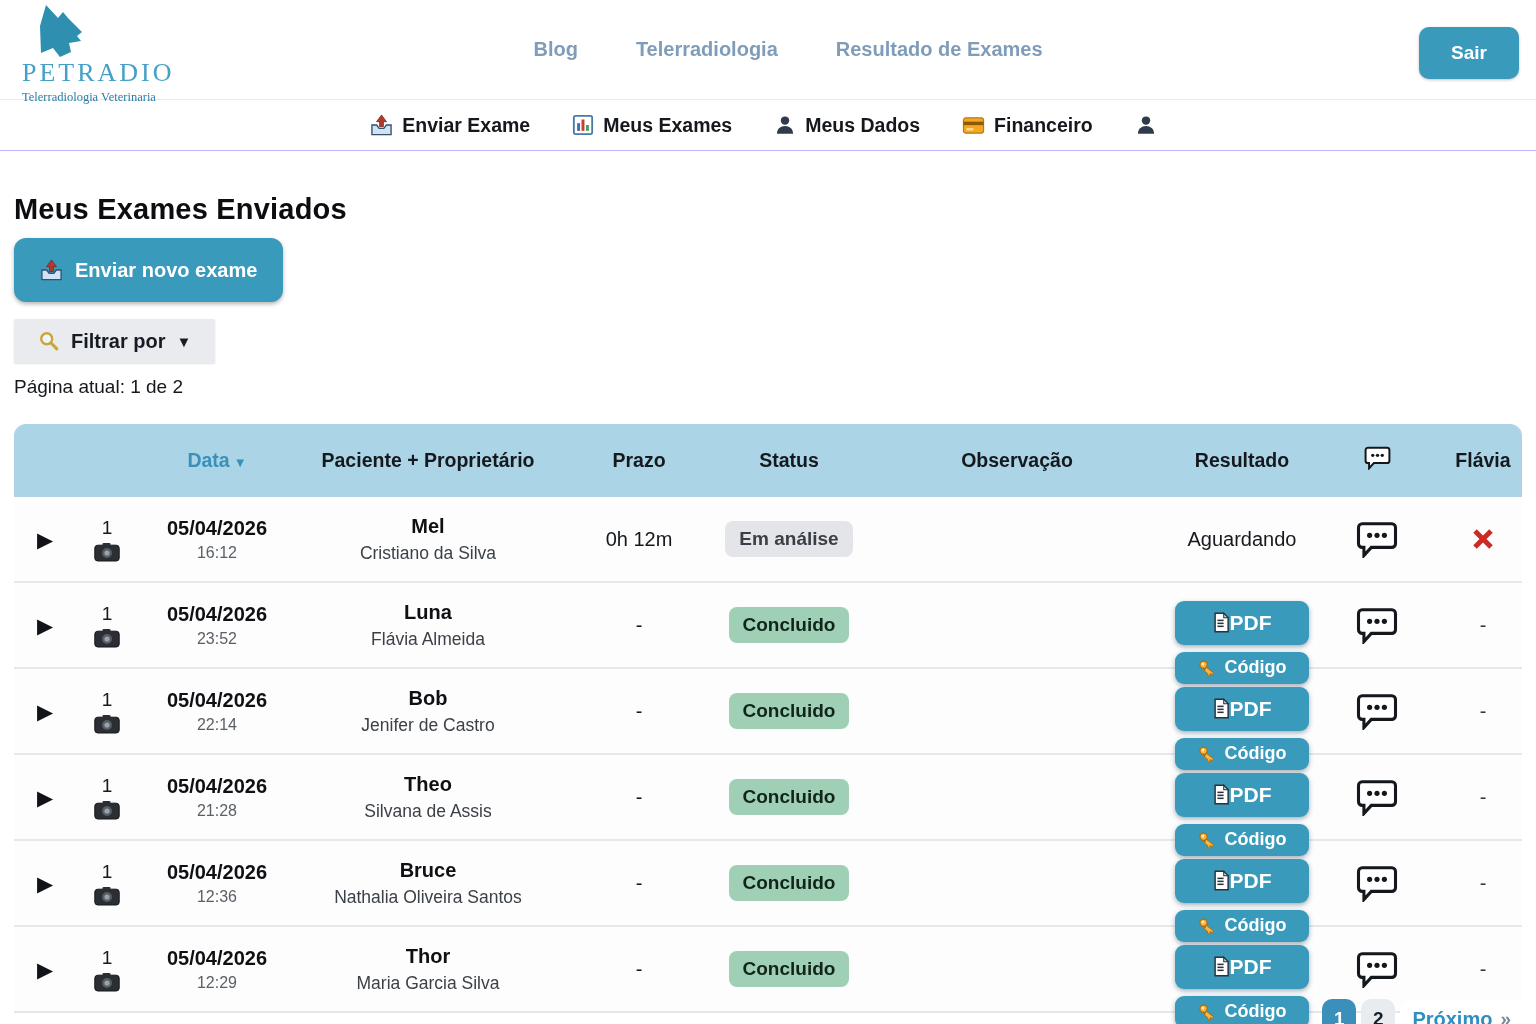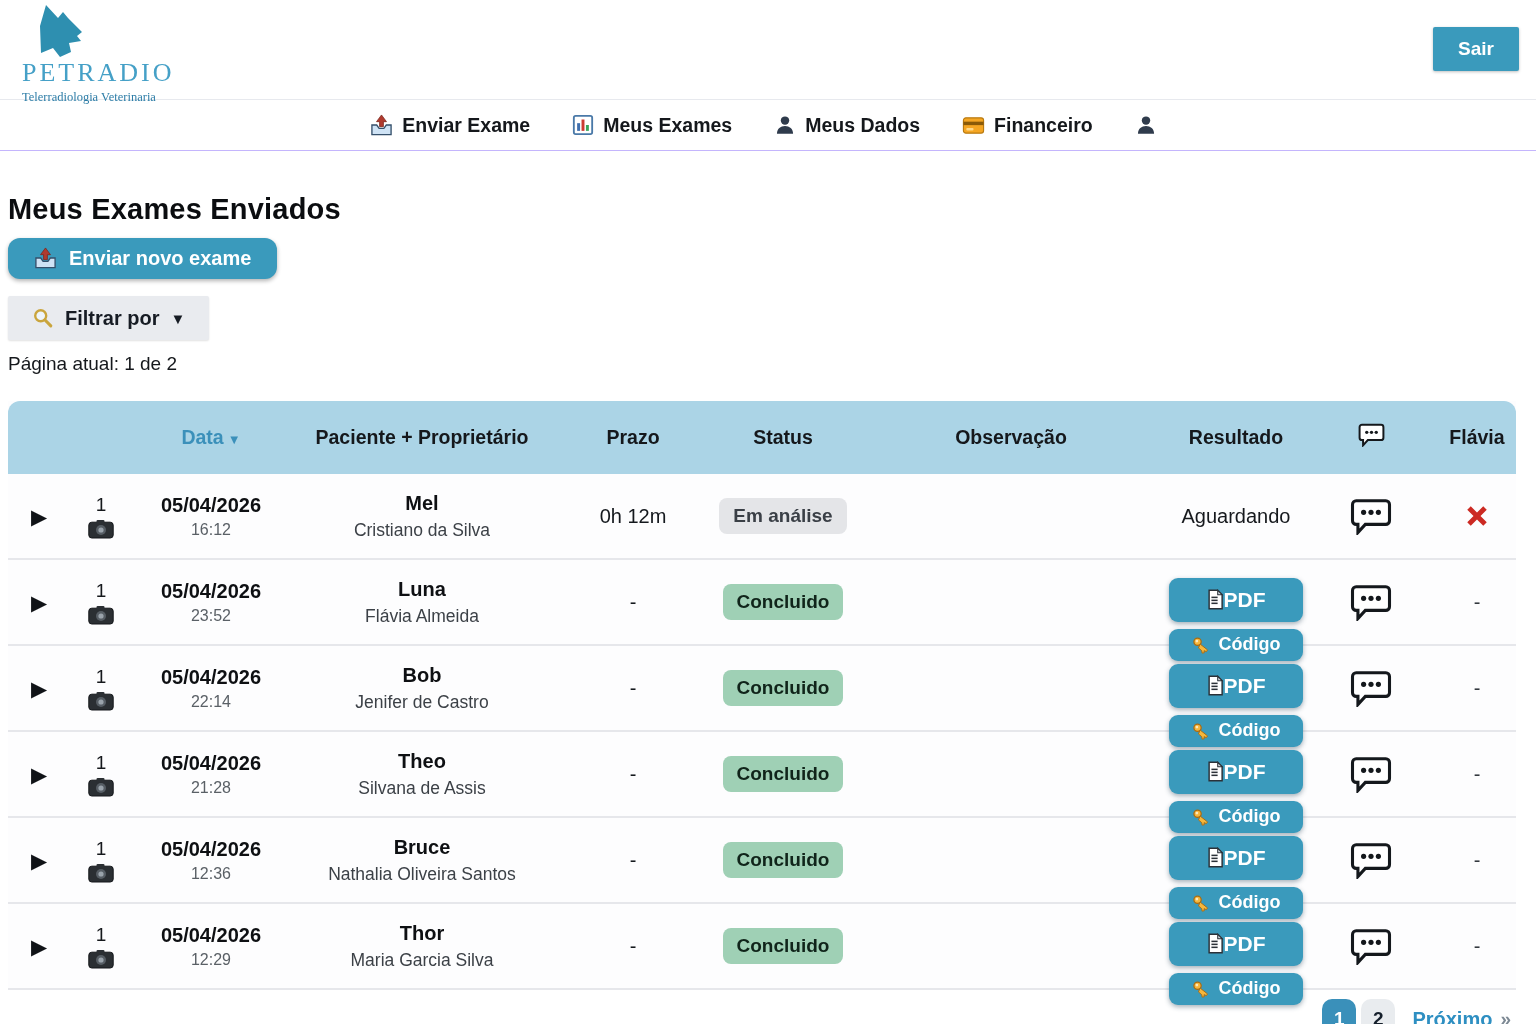--- a/index.html
+++ b/index.html
@@ -12,36 +12,36 @@
                 display:flex; align-items:center; justify-content:center; }
   .logo-block { position:absolute; left:22px; top:2px; width:150px;
                 display:flex; flex-direction:column; align-items:flex-start; }
   .logo-name { font-family:"Liberation Serif", serif; font-size:26px; letter-spacing:3px;
                color:var(--logo-blue); margin-top:-2px; }
   .logo-tagline { font-family:"Liberation Serif", serif; font-size:12.5px;
                   color:var(--logo-dark-blue); margin-top:2px; white-space:nowrap; }
   .main-nav { display:flex; gap:58px; margin-left:40px; }
   .main-nav a { font-size:20px; font-weight:bold; color:var(--link-blue);
                 text-decoration:none; cursor:pointer; }
-  .logout-btn { position:absolute; right:17px; top:27px; height:44px; padding:0 25px;
+  .logout-btn { position:absolute; right:17px; top:27px; height:52px; padding:0 32px;
                 background:var(--teal); color:#fff; font-size:19px; font-weight:bold;
-                border:none; border-radius:2px; cursor:pointer;
+                border:none; border-radius:10px; cursor:pointer;
                 box-shadow:0 1px 3px rgba(0,0,0,.25); }
 
   
   .sub-nav { height:51px; border-bottom:1px solid #c4b5fd; display:flex;
              align-items:center; justify-content:center; gap:42px; }
   .sub-nav-item { display:flex; align-items:center; gap:9px; cursor:pointer; }
   .sub-nav-item span.lbl { font-size:19.5px; font-weight:600; color:#15181c; }
 
   
-  .main { padding:0 8px; }
+  .main { padding:0 14px; }
   h1.page-title { margin-top:42px; font-size:29px; font-weight:800; color:#0b0d10;
                   letter-spacing:.2px; }
-  .new-exam-btn { margin-top:12px; height:41px; padding:0 26px; display:inline-flex;
+  .new-exam-btn { margin-top:12px; height:64px; padding:0 26px; display:inline-flex;
                   align-items:center; gap:12px; background:var(--teal); color:#fff;
                   font-size:20px; font-weight:bold; border:none; border-radius:12px;
                   cursor:pointer; box-shadow:0 2px 4px rgba(0,0,0,.3); }
   .filter-btn { display:flex; margin-top:17px; height:44px; padding:0 24px; width:max-content;
                 align-items:center; gap:11px; background:#e9ebef; color:#171c24;
                 font-size:20px; font-weight:bold; border:none; border-radius:2px;
                 cursor:pointer; box-shadow:0 1px 2px rgba(0,0,0,.12); }
   .filter-caret { font-size:15px; }
   .page-indicator { margin-top:13px; font-size:19px; color:#15181c; }
 
@@ -160,20 +160,25 @@
 <div class="viewport">
 
   <header class="top-header">
     <div class="logo-block">
       <svg width="68" height="58" viewBox="0 0 64 58">
           <use href="#ic-dog"></use>
         </svg>
       <div class="logo-name">PETRADIO</div>
       <div class="logo-tagline">Telerradiologia Veterinaria</div>
     </div>
+    <nav class="main-nav">
+      <a>Blog</a>
+      <a>Telerradiologia</a>
+      <a>Resultado de Exames</a>
+    </nav>
     <button class="logout-btn">Sair</button>
   </header>
 
   <nav class="sub-nav">
     <div class="sub-nav-item">
       <svg width="23" height="23" viewBox="0 0 24 24">
           <use href="#ic-upload"></use>
         </svg>
       <span class="lbl">Enviar Exame</span>
     </div>

